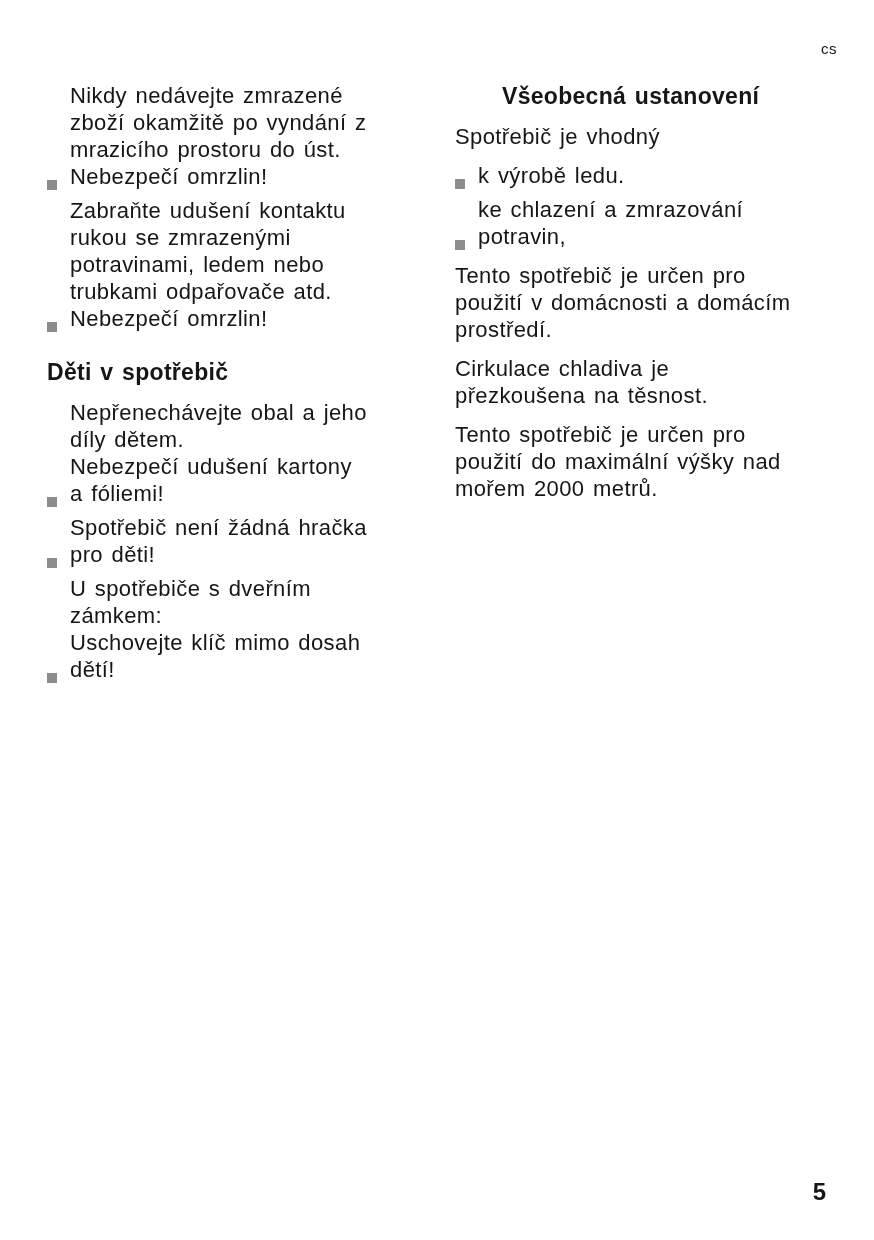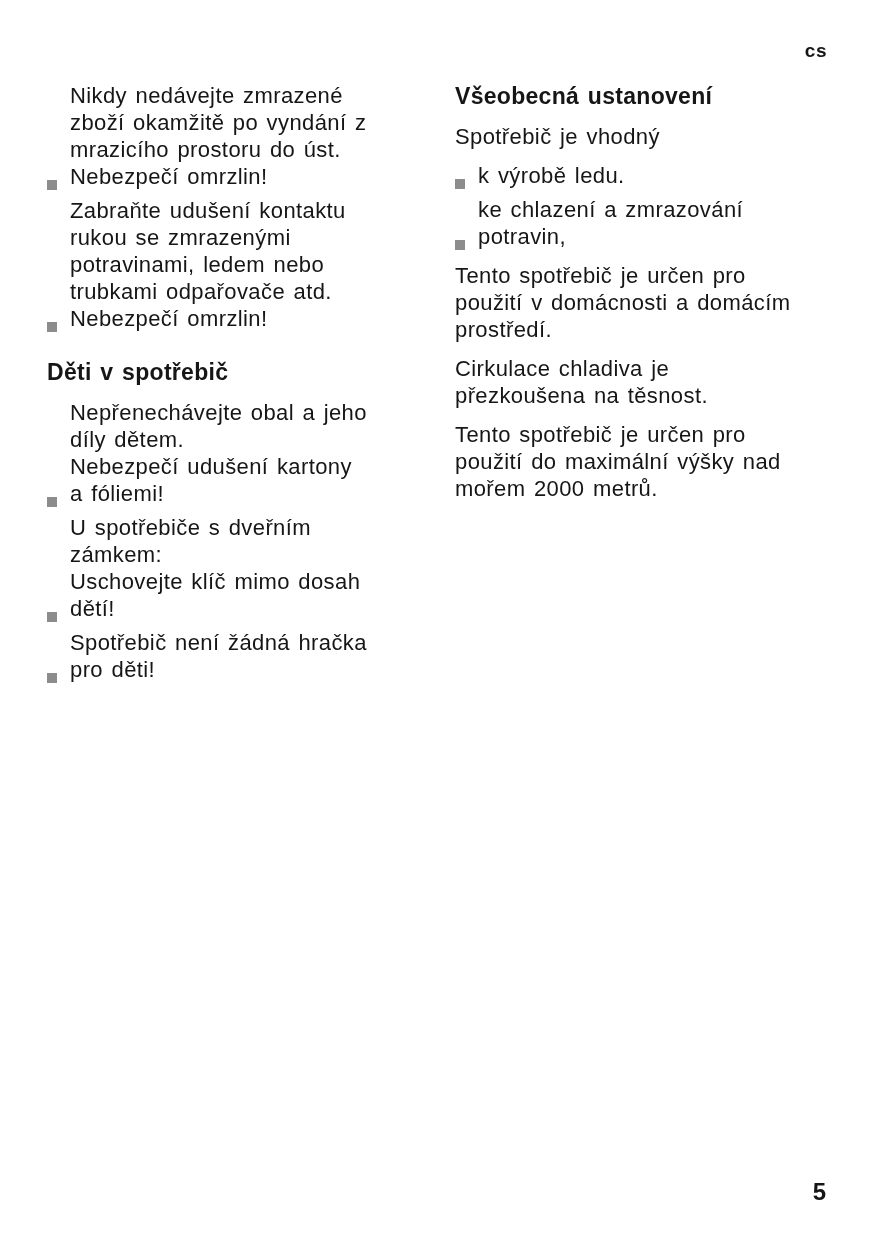--- a/index.html
+++ b/index.html
@@ -12,23 +12,23 @@
     width: 874px;
     height: 1240px;
     background: #ffffff;
     font-family: "Liberation Sans", sans-serif;
     color: #161616;
     overflow: hidden;
   }
   .lang-marker {
     position: absolute;
     top: 40px;
-    right: 47px;
-    font-size: 19px;
-    font-weight: bold;
+    right: 37px;
+    font-size: 15px;
+    font-weight: normal;
     letter-spacing: 0.5px;
   }
   .page-number {
     position: absolute;
     bottom: 34px;
     right: 48px;
     font-size: 24px;
     font-weight: bold;
   }
   .col {
@@ -44,20 +44,21 @@
   .col-right { left: 455px; }
   h2.section-heading {
     font-size: 23px;
     line-height: 29px;
     font-weight: bold;
     margin: 26px 0 11px 0;
     letter-spacing: 0.3px;
   }
   .col-right h2.section-heading {
     margin-top: 0;
+    margin-left: 47px;
   }
   ul.bullet-list {
     list-style: none;
     margin: 12px 0 0 0;
     padding: 0;
   }
   ul.bullet-list.flush {
     margin-top: 0;
   }
   ul.bullet-list li {
@@ -111,29 +112,29 @@
     <ul class="bullet-list">
       <li>
         <span class="bullet-square"></span>
         <span class="bullet-text">Nepřenechávejte obal a jeho
 díly dětem.
 Nebezpečí udušení kartony
 a fóliemi!</span>
       </li>
       <li>
         <span class="bullet-square"></span>
+        <span class="bullet-text">Spotřebič není žádná hračka
+pro děti!</span>
+      </li>
+      <li>
+        <span class="bullet-square"></span>
         <span class="bullet-text">U spotřebiče s dveřním
 zámkem:
 Uschovejte klíč mimo dosah
 dětí!</span>
-      </li>
-      <li>
-        <span class="bullet-square"></span>
-        <span class="bullet-text">Spotřebič není žádná hračka
-pro děti!</span>
       </li>
     </ul>
 
   </div>
 
   <div class="col col-right">
 
     <h2 class="section-heading">Všeobecná ustanovení</h2>
 
     <p class="body-text">Spotřebič je vhodný</p>

